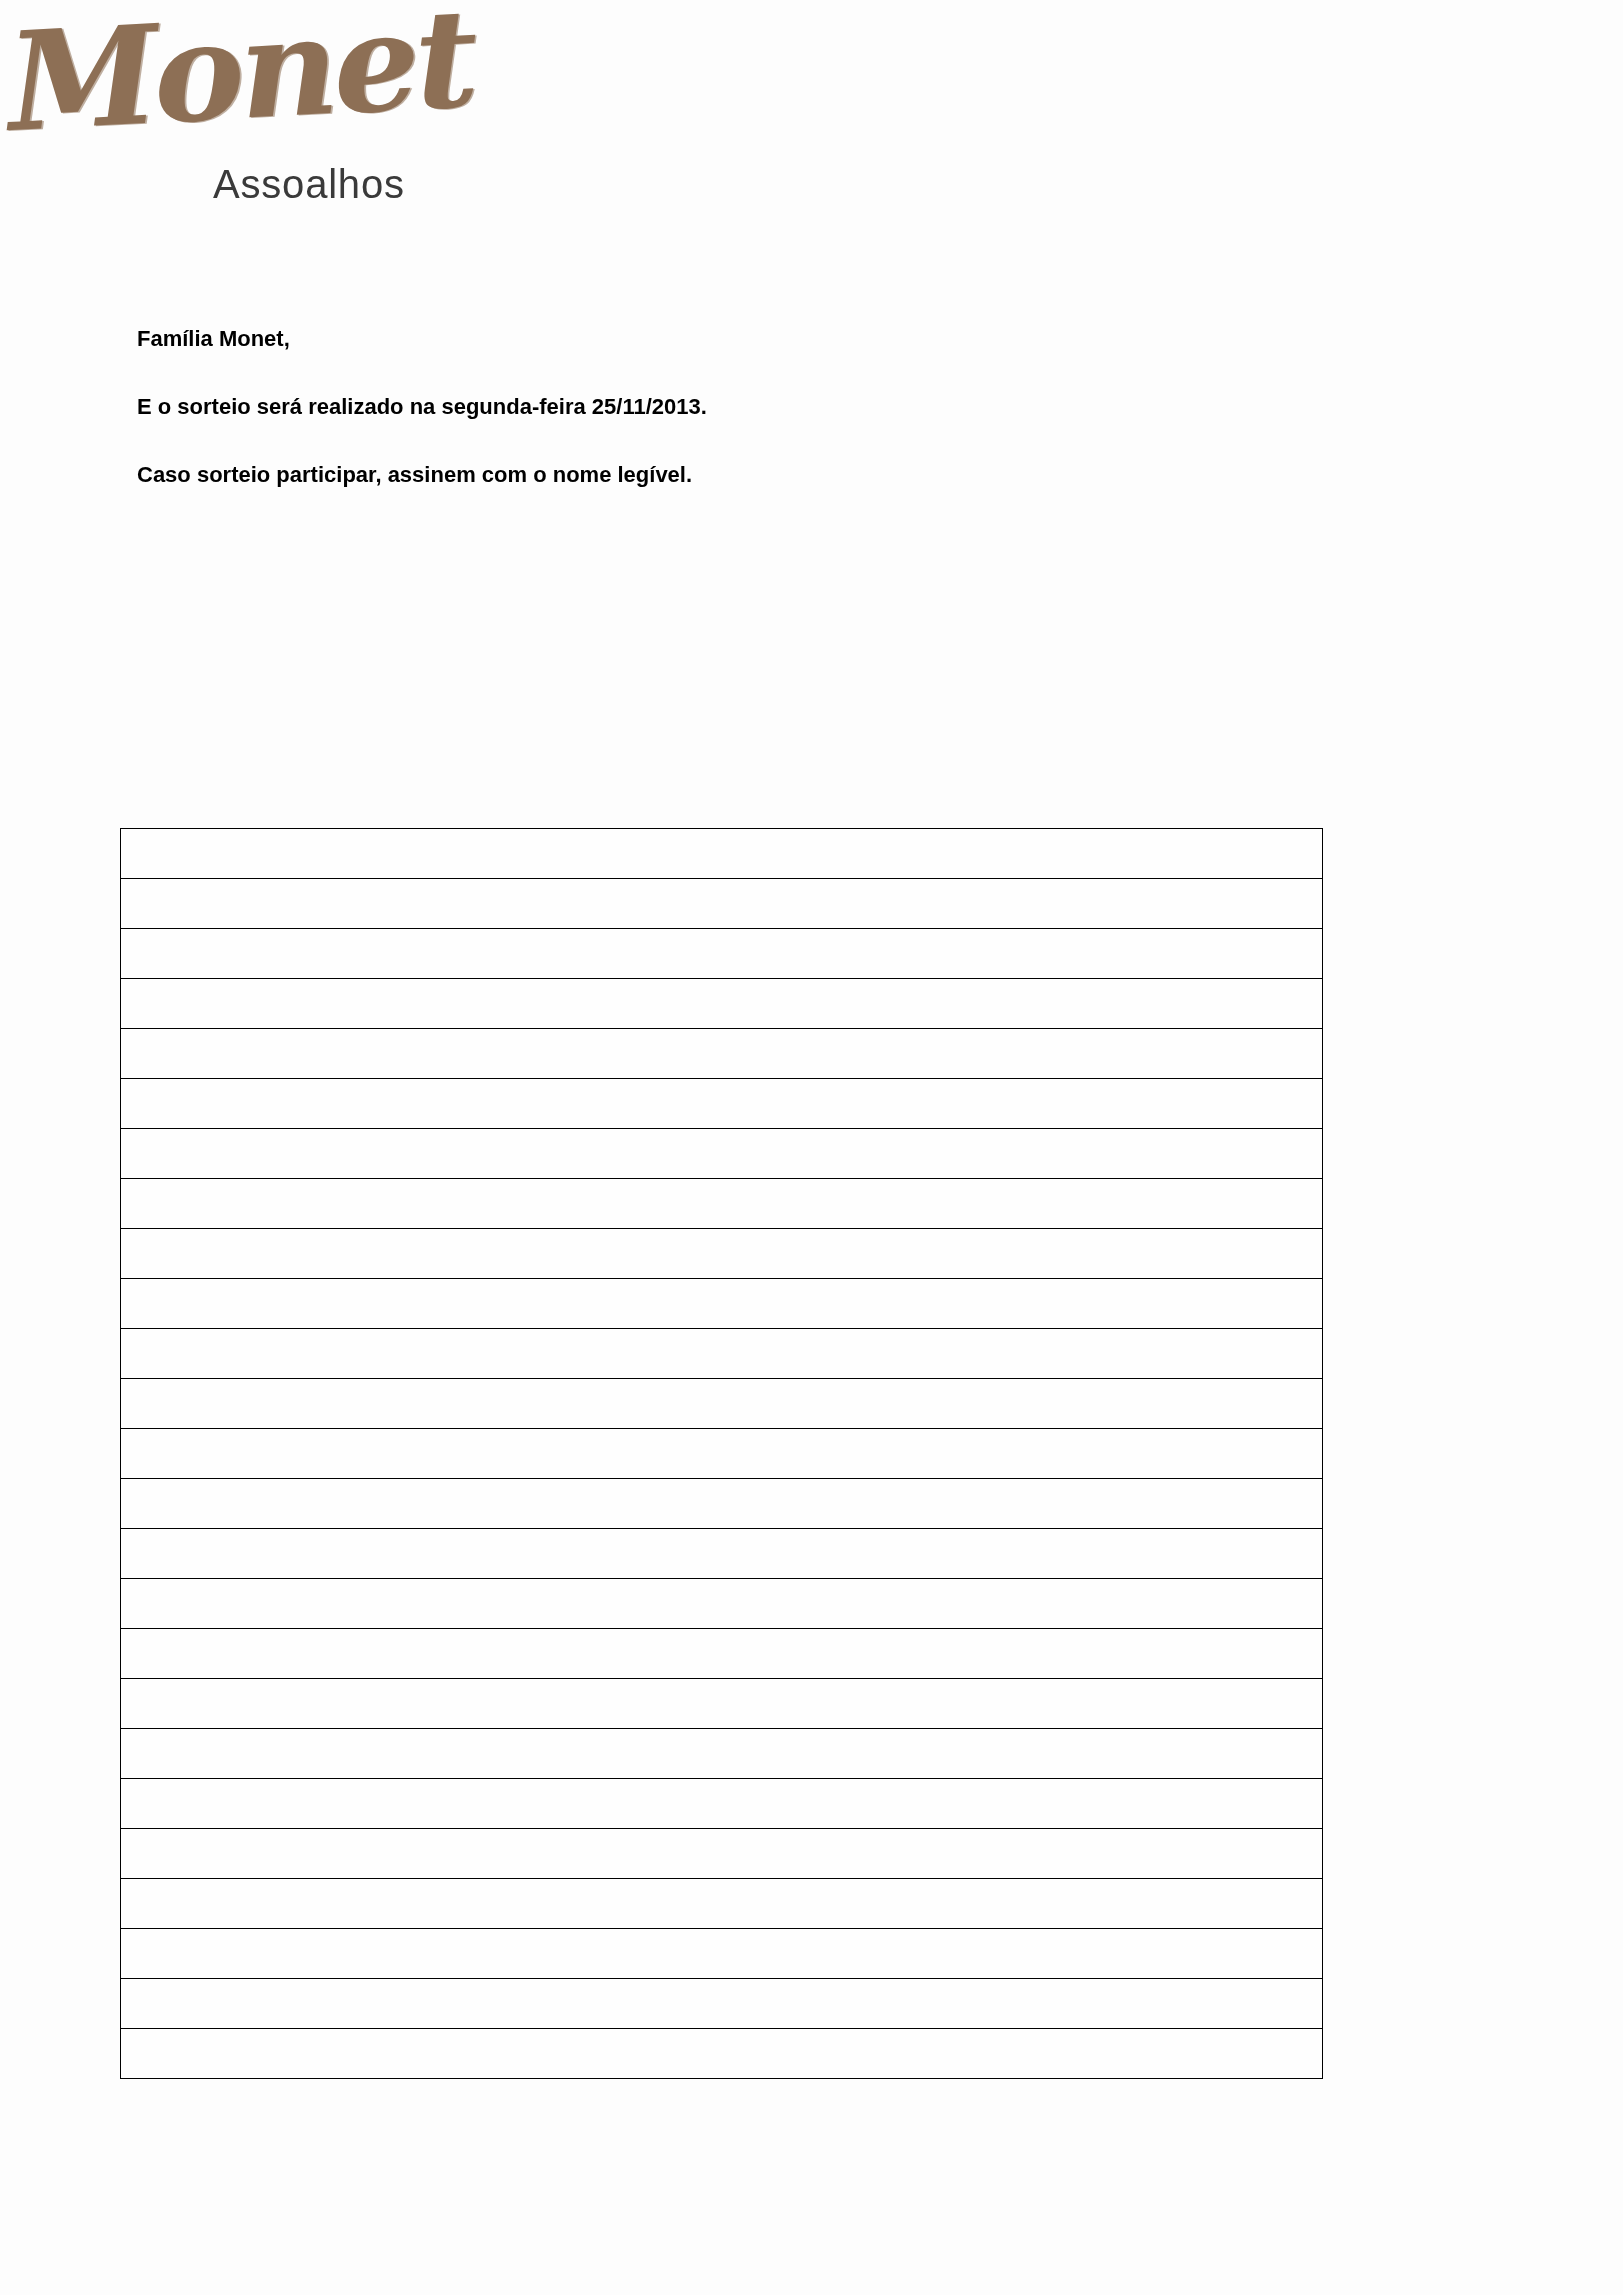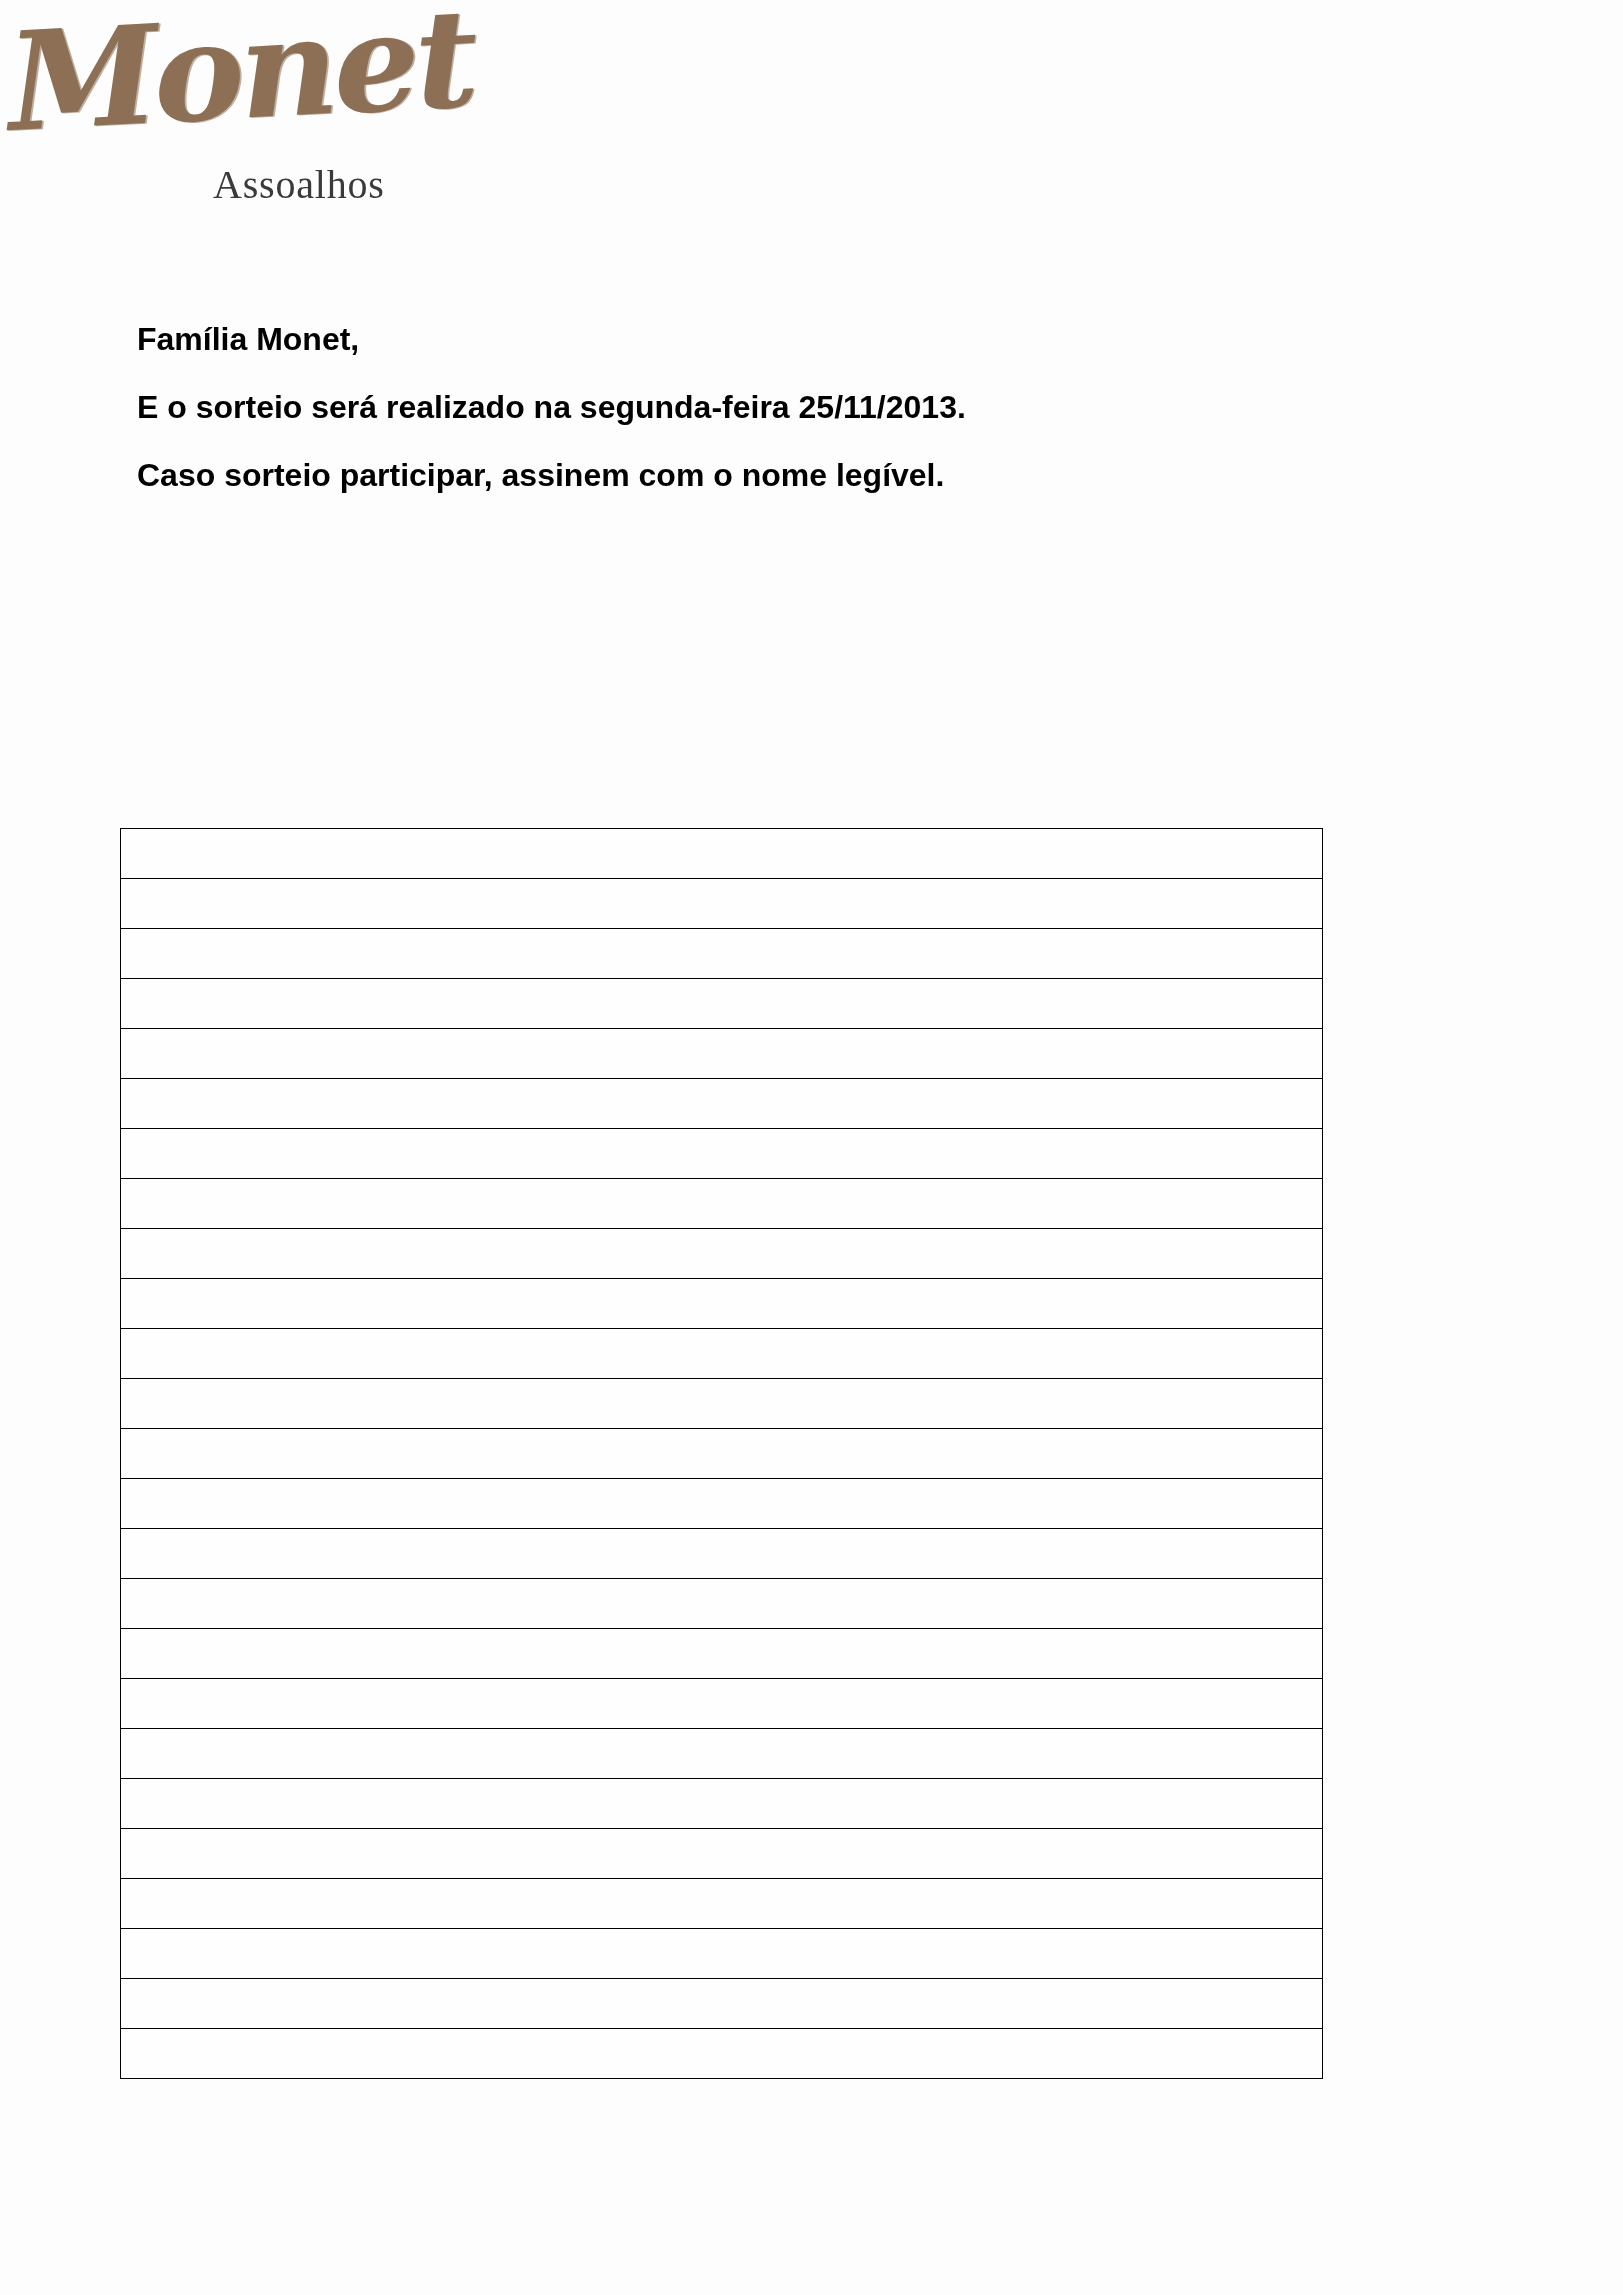--- a/index.html
+++ b/index.html
@@ -37,41 +37,41 @@
     color: #8d6f55;
     transform: rotate(-3deg);
     transform-origin: left center;
     white-space: nowrap;
     text-shadow: 1.6px 0.8px 0 rgba(141,111,85,0.55);
   }
   .logo-sub {
     position: absolute;
     left: 205px;
     top: 152px;
-    font-family: Liberation Serif, serif;
+    font-family: Liberation Sans, sans-serif;
     font-weight: 400;
     font-size: 40px;
     line-height: 43px;
     letter-spacing: 0.8px;
     color: #3a3a3a;
     white-space: nowrap;
   }
 
   
   .content {
     position: absolute;
     left: 137px;
     top: 319px;
     width: 1363px;
     color: #000000;
   }
   .content p {
     margin: 0 0 28px 0;
     font-weight: bold;
-    font-size: 32px;
+    font-size: 22px;
     line-height: 40px;
   }
   .content .ln {
     display: block;
     white-space: nowrap;
   }
 
   
   .signup {
     position: absolute;

